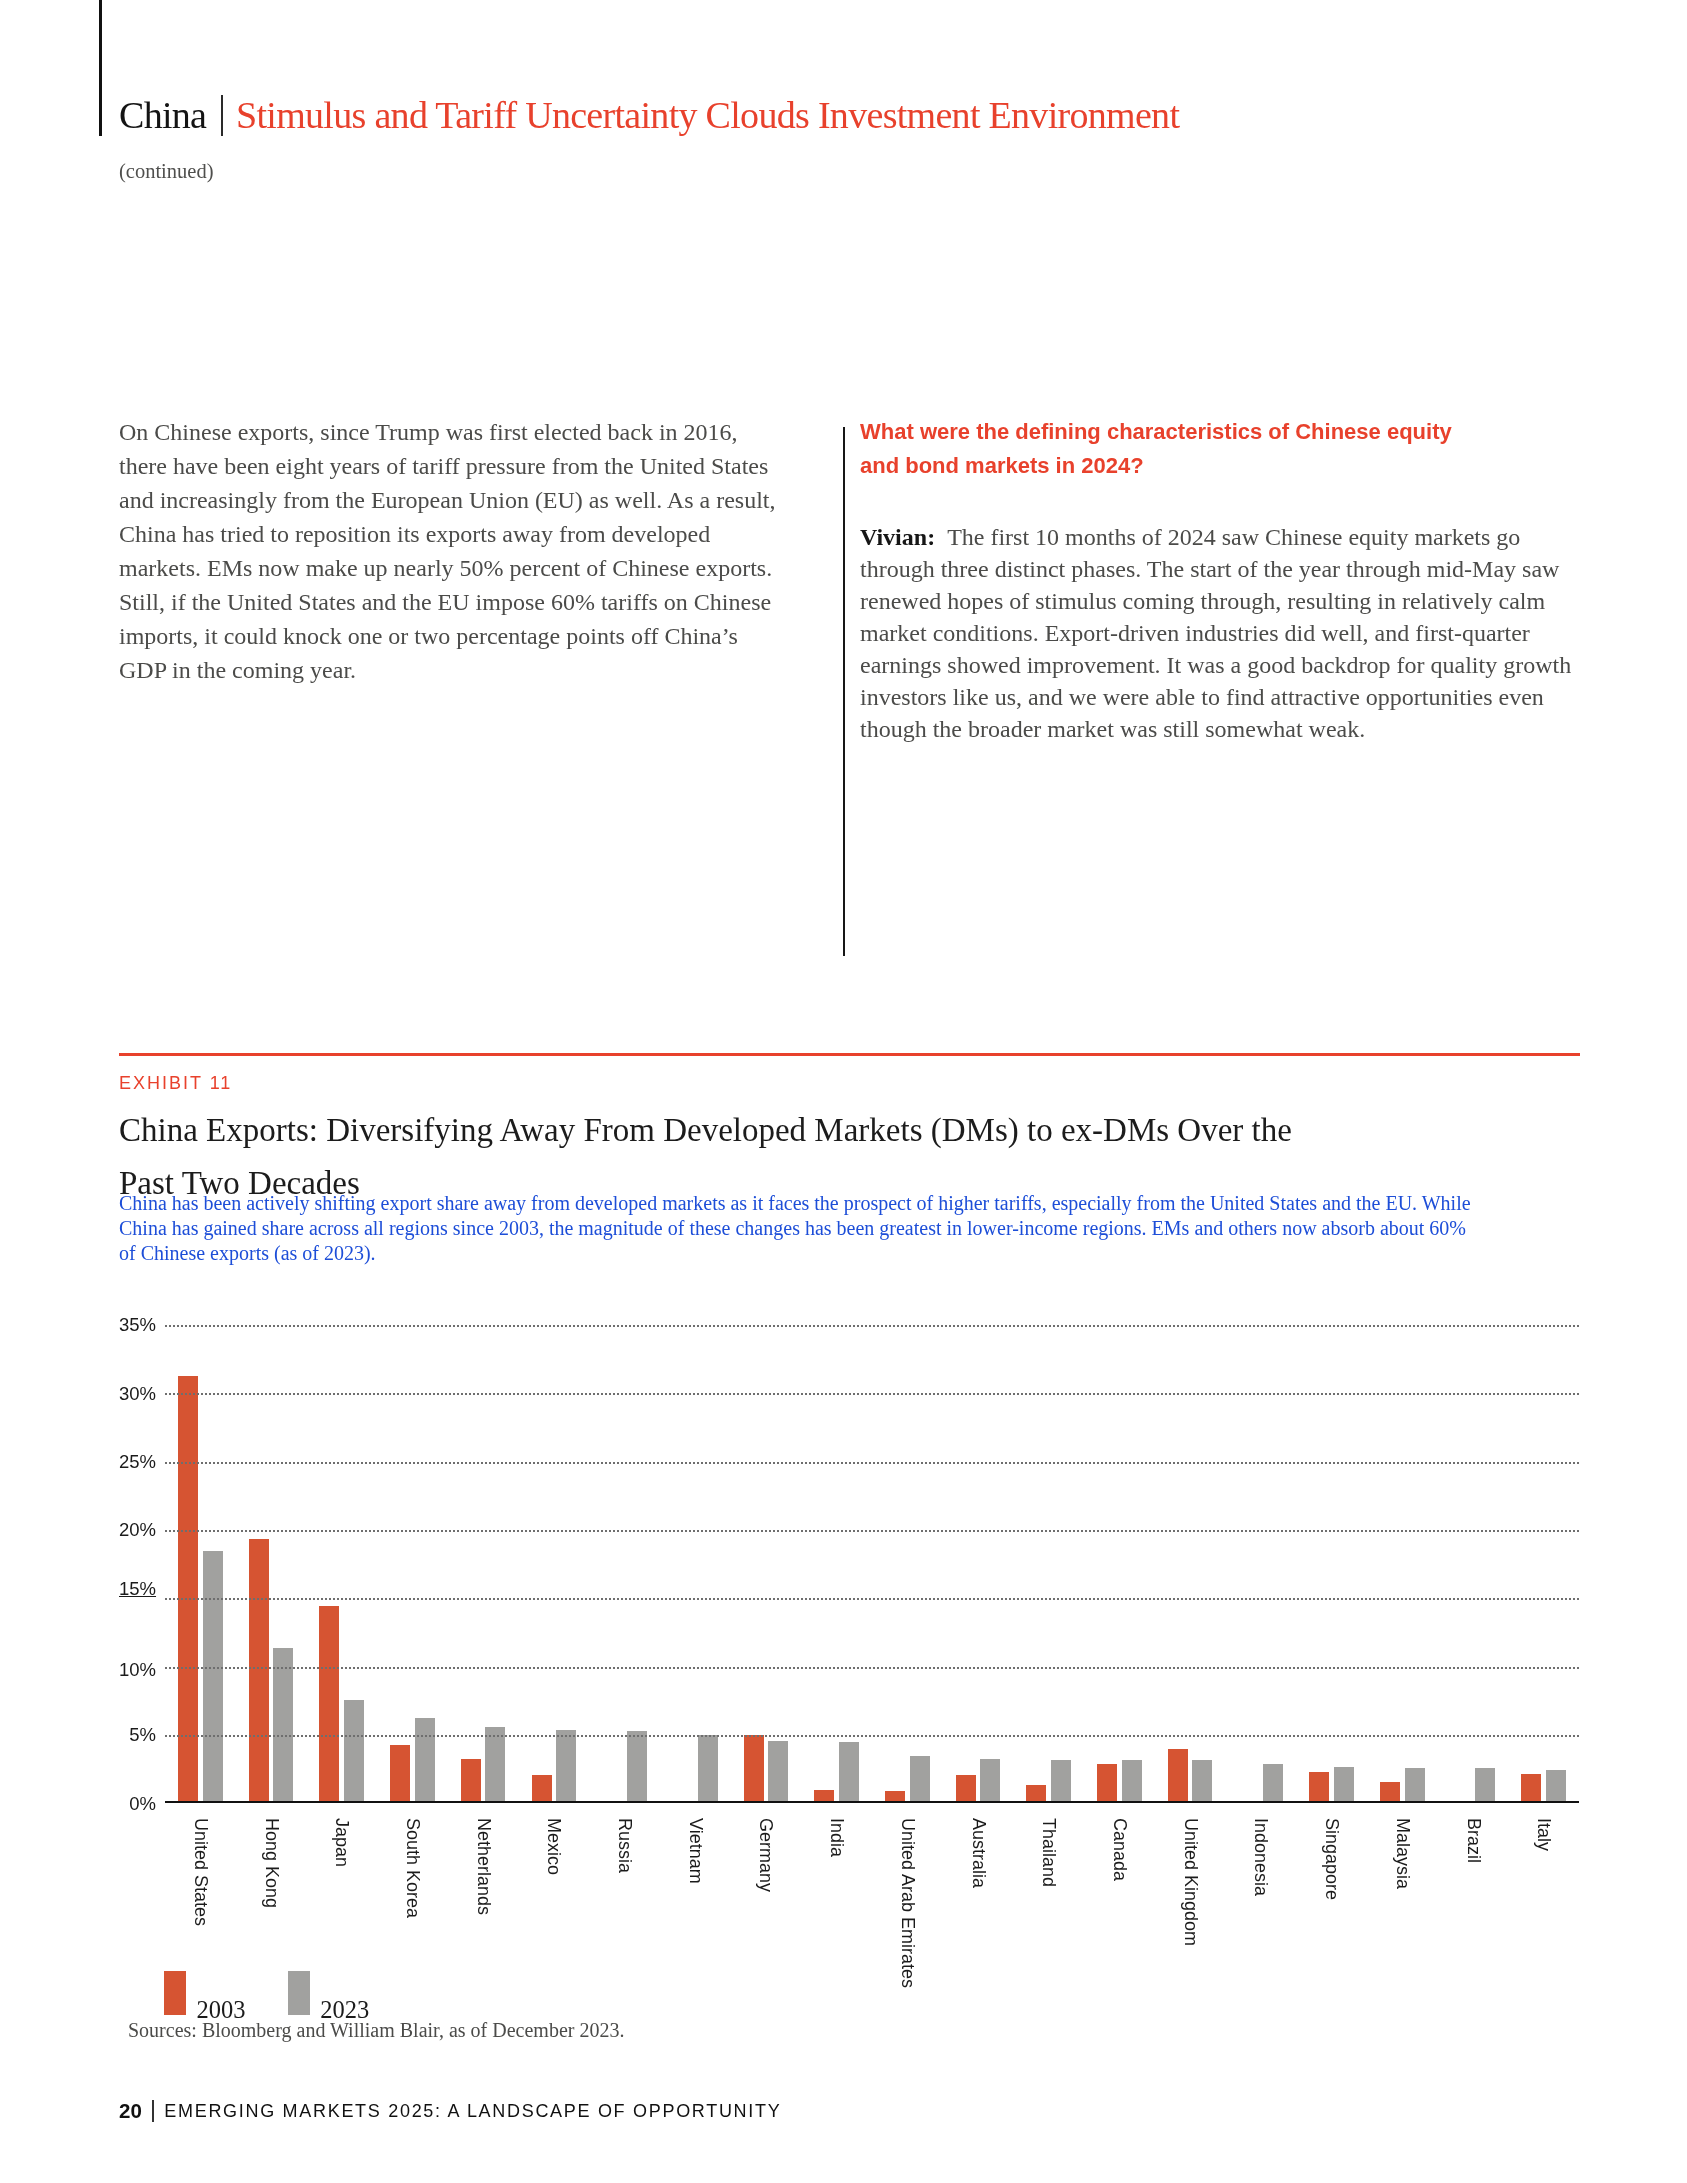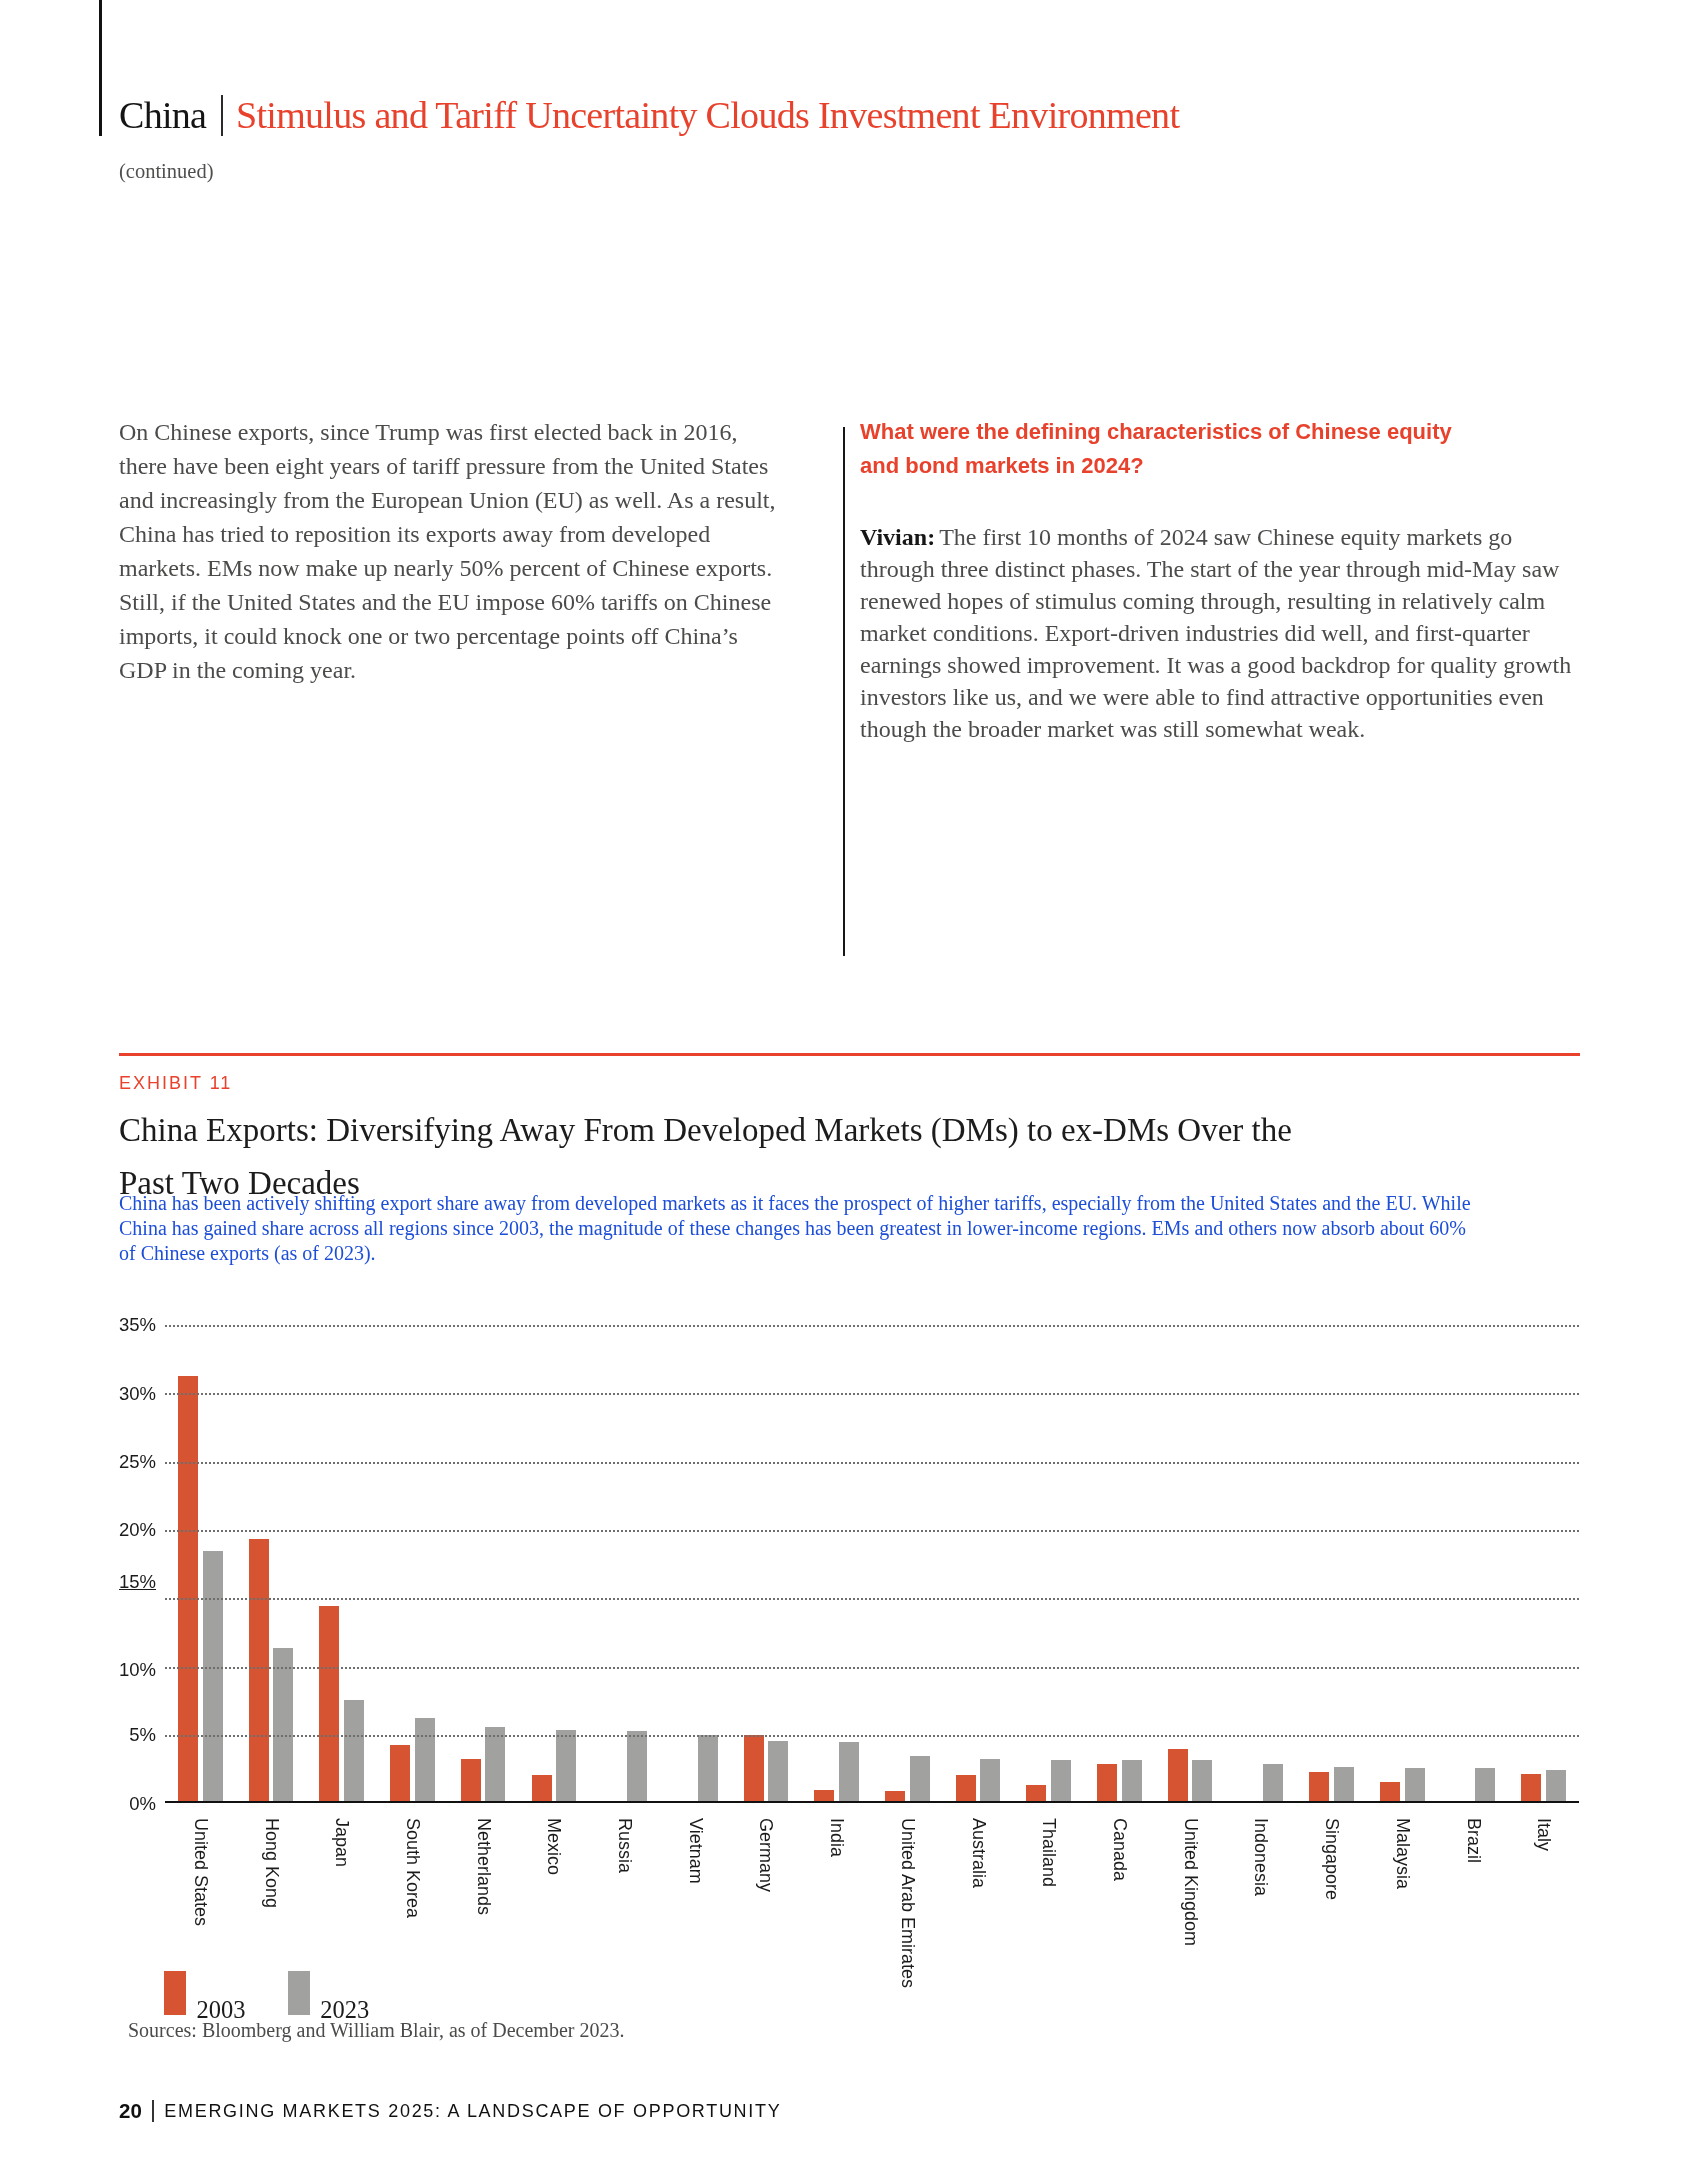--- a/index.html
+++ b/index.html
@@ -21,21 +21,21 @@
   .continued{position:absolute;left:119px;top:160px;font-size:20.5px;color:#4f4f4d;}
 
   
   .left-col{position:absolute;left:119px;top:415px;width:662px;
     font-size:24px;line-height:34px;color:#4b4b49;}
   .col-divider{position:absolute;left:843px;top:427px;width:2px;height:529px;background:#161616;}
   .right-col{position:absolute;left:860px;top:415px;width:720px;}
   .question{font-family:"Liberation Sans", sans-serif;font-weight:bold;
     font-size:22px;line-height:34px;color:#e8412c;width:595px;margin:0 0 38px 0;}
   .answer{font-size:24px;line-height:32px;color:#4b4b49;margin:0 0 30px 0;}
-  .answer .speaker{font-weight:bold;color:#161616;margin-right:4px;}
+  .answer .speaker{font-weight:bold;color:#161616;margin-right:12px;}
 
   
   .rule{position:absolute;left:119px;top:1053px;width:1461px;height:3.3px;background:#e8412c;}
   .exhibit-label{position:absolute;left:119px;top:1073px;
     font-family:"Liberation Sans", sans-serif;font-size:18px;letter-spacing:2px;color:#e8412c;}
   .exhibit-title{position:absolute;left:119px;top:1104px;
     font-size:33px;line-height:53px;color:#1c1c1c;}
   .exhibit-title span{display:block;}
   .exhibit-desc{position:absolute;left:119px;top:1191px;width:1363px;
     font-size:20px;line-height:25px;color:#1d4ed8;}
@@ -260,21 +260,21 @@
         </div>
         <div class="legend-item">
           <span class="swatch" style="background: rgb(161, 161, 159);"></span>
           <span class="legend-text">2023</span>
         </div>
       </div>
   <div class="ylab" style="top: -10.6px;">35%</div>
       <div class="ylab" style="top: 58px;">30%</div>
       <div class="ylab" style="top: 126px;">25%</div>
       <div class="ylab" style="top: 194px;">20%</div>
-      <div class="ylab" style="top: 246px; text-decoration: underline;">15%</div>
+      <div class="ylab" style="top: 253px; text-decoration: underline;">15%</div>
       <div class="ylab" style="top: 334px;">10%</div>
       <div class="ylab" style="top: 399px;">5%</div>
       <div class="ylab" style="top: 468px;">0%</div>
     </div>
 
   <div class="sources">Sources: Bloomberg and William Blair, as of December 2023.</div>
 
   <div class="footer">
     <span class="pno">20</span>
     <span class="fdiv"></span>

